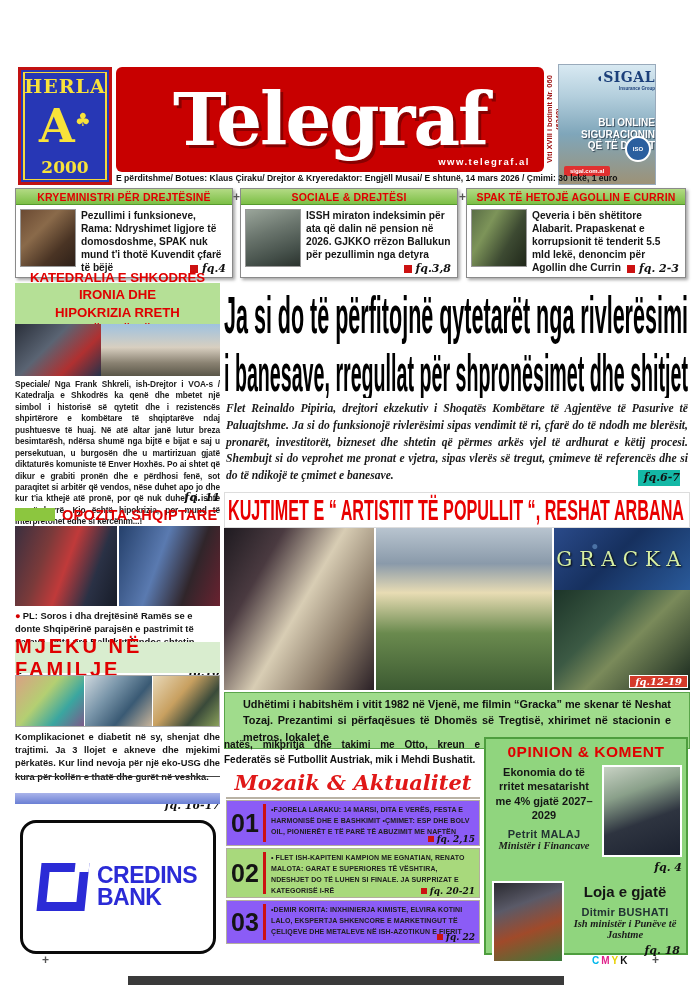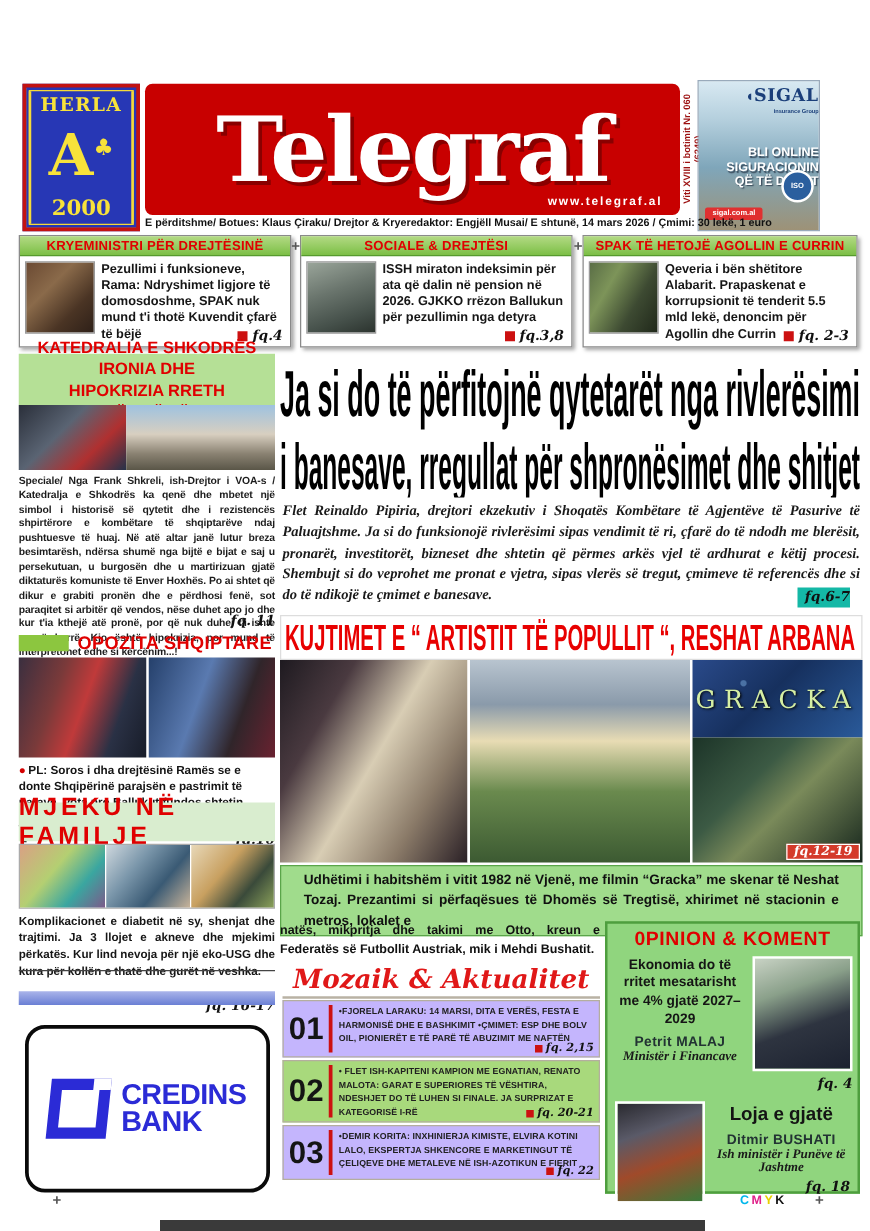--- a/index.html
+++ b/index.html
@@ -13,21 +13,21 @@
 
   
   #herla-logo {
     left:18px; top:67px; width:94px; height:118px;
     background:#2737b5; border:3px solid #c21212;
     display:flex; flex-direction:column; align-items:center; justify-content:space-between;
     padding:3px 2px; box-shadow:inset 0 0 0 2px #2737b5, inset 0 0 0 3px #f5d93a;
   }
   #herla-logo .inner { width:100%; height:100%; border-left:2px solid #f5d93a; border-right:2px solid #f5d93a;
     display:flex; flex-direction:column; align-items:center; justify-content:space-between; padding:2px 0;}
-  .herla-top { color:#f8e23a; font-family:"DejaVu Serif", serif; font-weight:bold; font-size:15px; letter-spacing:1px;}
+  .herla-top { color:#f8e23a; font-family:"DejaVu Serif", serif; font-weight:bold; font-size:19px; letter-spacing:1px;}
   .herla-a { color:#f8e23a; font-family:"DejaVu Serif", serif; font-weight:bold; font-size:46px; line-height:.9; }
   .herla-club { color:#f8e23a; font-size:18px; vertical-align:super;}
   .herla-year { color:#f8e23a; font-family:"DejaVu Serif", serif; font-weight:bold; font-size:17px;}
 
   #red-masthead {
     left:116px; top:67px; width:428px; height:105px; background:#c80000;
     border-radius:6px; display:flex; align-items:center; justify-content:center;
   }
   #paper-title {
     color:#fff; font-family:"DejaVu Serif", serif; font-weight:bold; font-size:72px;
@@ -127,21 +127,21 @@
   #feature-white { left:224px; top:737px; width:256px; font-size:10px; font-weight:bold; line-height:1.5;
     text-align:justify; color:#101010;}
 
   #mozaik-title { left:226px; top:770px; width:254px; text-align:center;
     font-family:"DejaVu Serif", serif; font-style:italic; font-weight:bold; font-size:21px; color:#e01818;
     border-bottom:2px solid #b9b2a4; padding-bottom:2px;}
   .moz-item { left:226px; width:254px; display:flex; align-items:stretch; border:1px solid #b4ae9f; position:absolute;}
   .moz-num { width:36px; flex:none; font-size:25px; font-weight:bold; color:#141414; display:flex; align-items:center; justify-content:center;}
   .moz-bar { width:3px; flex:none; background:#cc1111; margin:3px 0;}
   .moz-text { padding:4px 4px 11px 5px; font-size:7px; font-weight:bold; line-height:1.55; color:#202020; letter-spacing:.1px;}
-  .moz-bg-a { background:#c4b5fd; }
+  .moz-bg-a { background:#8b5cf6; }
   .moz-bg-b { background:#a8d97c; }
   .moz-page { position:absolute; right:4px; bottom:1px; display:flex; align-items:center; gap:3px;}
   .moz-page .pgref { font-size:9px; }
   .moz-page .sq { width:6px; height:6px; }
 
   #opinion-box { left:484px; top:737px; width:204px; height:218px; background:#90d57e; border:2px solid #4e9e3e; padding:4px 6px;}
   #opinion-title { text-align:center; color:#e00000; font-weight:bold; font-size:15.5px; letter-spacing:.5px;}
   .op-row { display:flex; gap:6px; margin-top:4px; }
   .op-txt1 { width:104px; text-align:center; font-size:11px; font-weight:bold; color:#151515; line-height:1.3;}
   .op-author { margin-top:6px; font-size:11px; font-weight:bold; color:#233; letter-spacing:.3px;}

